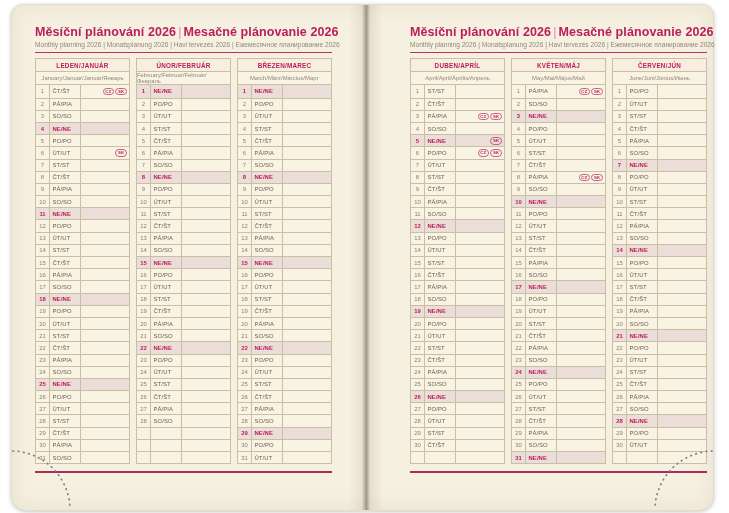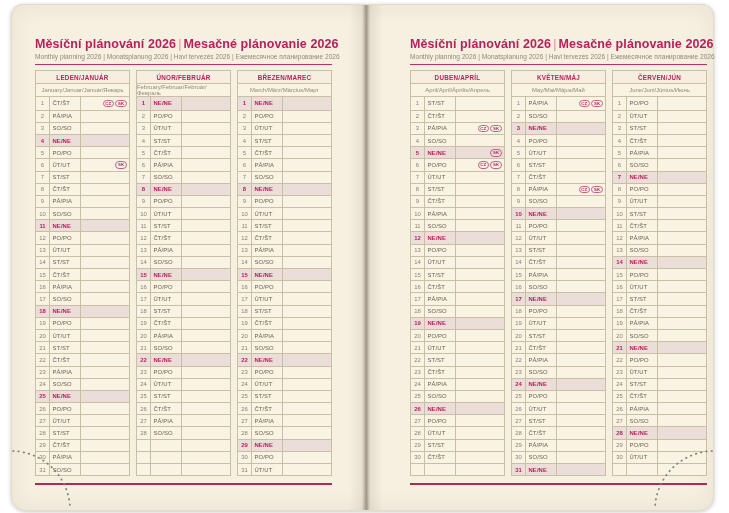--- a/index.html
+++ b/index.html
@@ -3,21 +3,21 @@
 <meta charset="utf-8">
 <style>
   html,body{margin:0;padding:0;width:729px;height:513px;background:#ffffff;overflow:hidden;
     font-family:"Liberation Sans", sans-serif;}
   .spread{position:absolute;left:11px;top:4px;width:701px;height:505px;background:var(--paper);
     border-radius:12px 12px 15px 15px;border:1px solid #e2dccd;
     box-shadow:0 1px 4px rgba(0,0,0,.22), inset 0 0 22px rgba(160,140,105,.14);}
   .content{position:absolute;top:16px;width:297px;}
   .content.left{left:23px;}
   .content.right{left:398px;}
-  .page-title{margin-top:16px;text-align:center;font-size:12.5px;font-weight:bold;
+  .page-title{margin-top:4px;text-align:center;font-size:12.5px;font-weight:bold;
     color:var(--accent);letter-spacing:.1px;white-space:nowrap;}
   .page-title .divider{color:#d98fa9;font-weight:normal;padding:0 2px;}
   .page-subtitle{margin-top:2px;text-align:center;font-size:6.6px;color:var(--subtxt);white-space:nowrap;}
   .title-rule{margin-top:4px;height:1.4px;background:var(--accent);opacity:.92;}
   .columns{display:flex;gap:6px;margin-top:5px;}
   .month{flex:1;border:1px solid var(--line);background:#f9f3e4;box-sizing:border-box;}
   .m-name{height:12px;display:flex;align-items:center;justify-content:center;font-size:6.3px;
     font-weight:bold;color:var(--accent);letter-spacing:.25px;border-bottom:1px solid var(--line);
     background:#f7eee0;}
   .m-sub{height:12px;display:flex;align-items:center;justify-content:center;font-size:5.9px;

